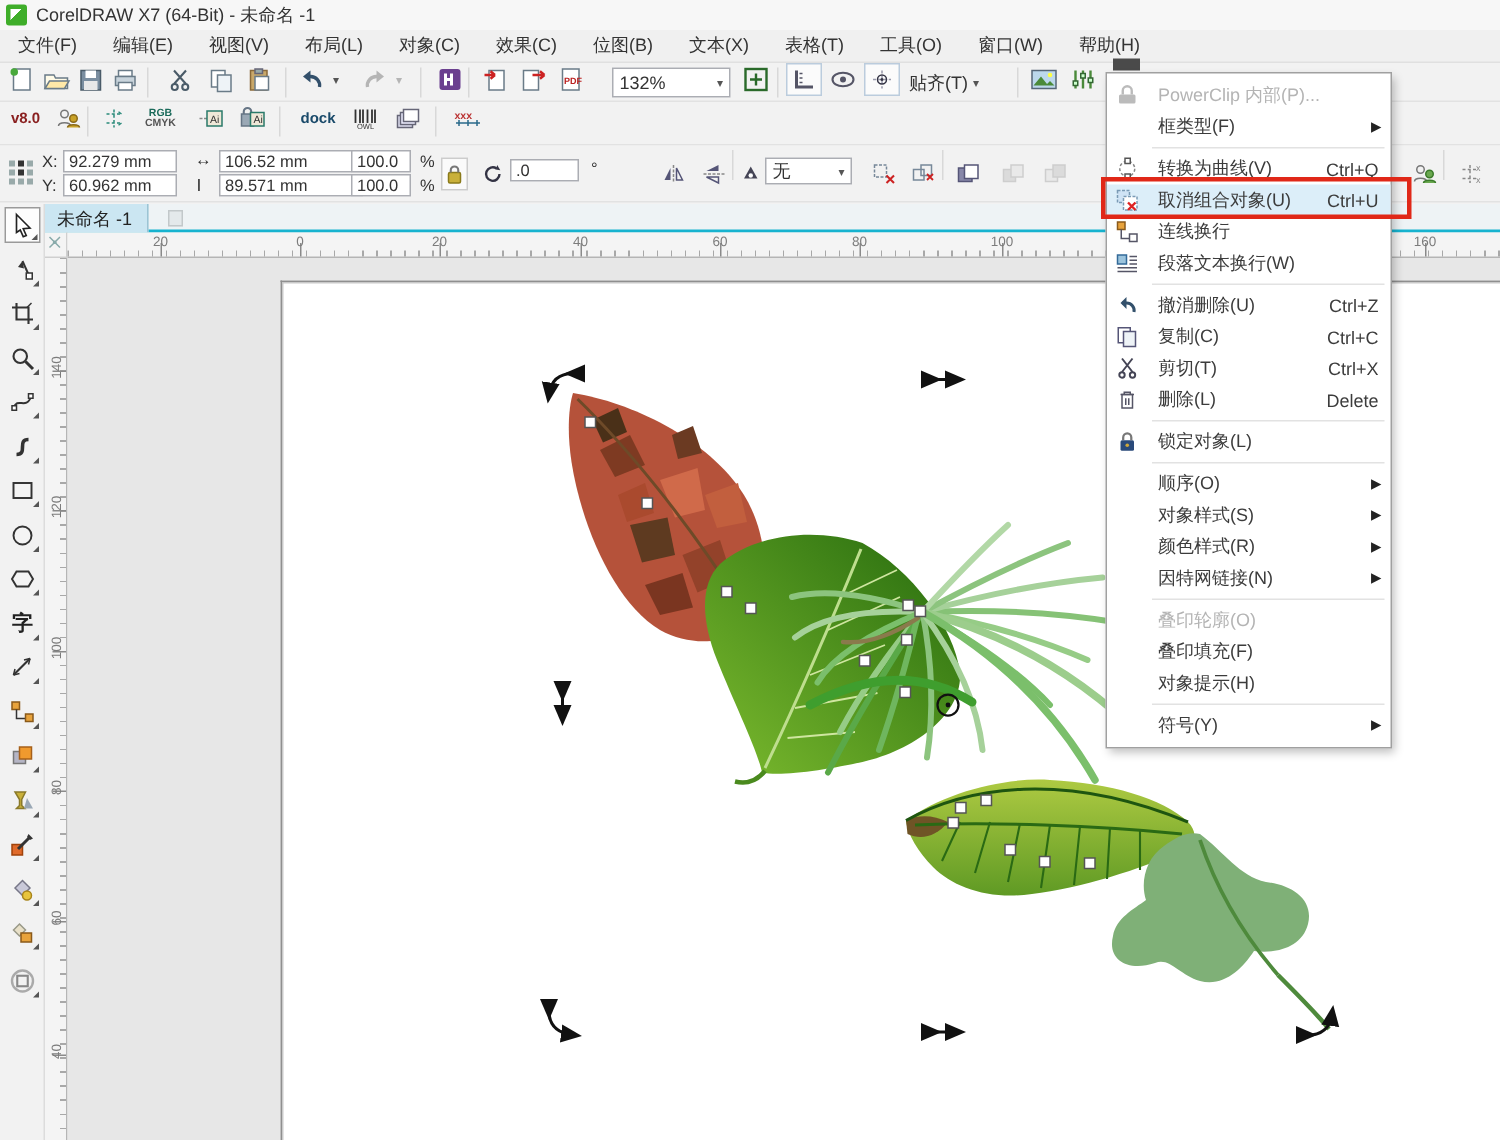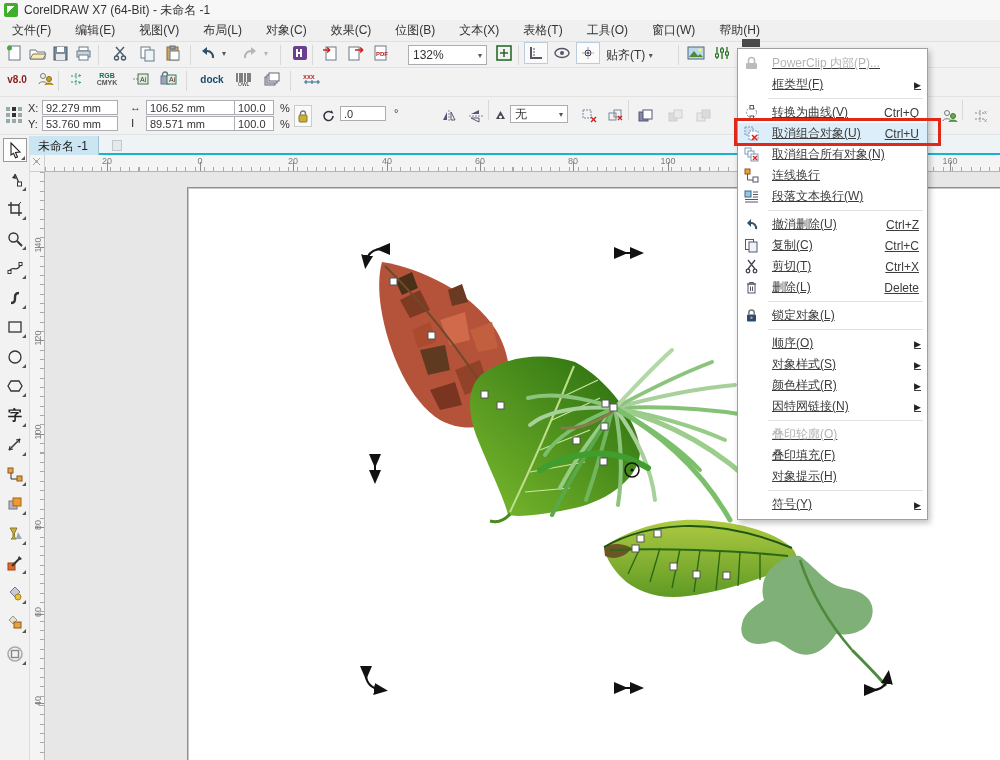--- a/index.html
+++ b/index.html
@@ -59,21 +59,21 @@
   .tool svg { display:block; }
   .tool .fly { position:absolute; right:1px; bottom:1px; width:0; height:0; border-left:4px solid transparent; border-bottom:4px solid #555; }
 
   
   #canvas { position:absolute; left:45px; top:172px; width:955px; height:588px; background:#e7e7e7; overflow:hidden; }
   #page { position:absolute; left:142px; top:15px; width:820px; height:580px; background:#fff; border-left:1px solid #8f8f8f; border-top:1px solid #8f8f8f; box-shadow:1px 1px 0 #c9c9c9 inset; }
   #artwork { position:absolute; left:0; top:0; }
 
   
   #ctx-menu { position:absolute; left:737px; top:48px; width:191px; background:#fff; border:1px solid #a0a0a0; box-shadow:2px 3px 6px rgba(0,0,0,.25); padding:4px 0; z-index:50; }
-  .mrow { position:relative; height:21px; display:flex; align-items:center; padding-left:34px; padding-right:8px; color:#3c3c3c; font-size:12px;text-decoration:underline; }
+  .mrow { position:relative; height:21px; display:flex; align-items:center; padding-left:34px; padding-right:8px; color:#3c3c3c; font-size:12px; }
   .mrow .mi { position:absolute; left:6px; top:3px; width:15px; height:15px; }
   .mrow .ml { flex:1; white-space:nowrap; }
   .mrow .ms { font-size:12px; color:#3c3c3c; }
   .mrow .sub { font-size:9px; color:#222; margin-right:-2px; }
   .mrow.dis .ml, .mrow.dis .ms { color:#b4b4b4; }
   .mrow.hov { background:#d6d6d6; }
   .mrow.selblue { background:#dceef9; }
   .menu-sep { height:7px; position:relative; }
   .menu-sep::after { content:""; position:absolute; left:30px; right:4px; top:3px; height:1px; background:#e2e2e2; }
   #menu-notch { position:absolute; left:742px; top:39px; width:18px; height:8px; background:#4a4a4a; z-index:49; }
@@ -330,21 +330,21 @@
             <rect x="13" y="13" width="4" height="4"></rect>
           </g>
         </svg>
       </span>
     <span class="pb-label" style="left:28px;top:5px">X:</span>
     <div class="pb-field" style="left:42px;top:3px;width:76px">
         <span>92.279 mm</span>
       </div>
     <span class="pb-label" style="left:28px;top:21px">Y:</span>
     <div class="pb-field" style="left:42px;top:19px;width:76px">
-        <span>53.760 mm</span>
+        <span>60.962 mm</span>
       </div>
     <span class="pb-label" style="left:130px;top:4px">↔</span>
     <div class="pb-field" style="left:146px;top:3px;width:100px">
         <span>106.52 mm</span>
       </div>
     <span class="pb-label" style="left:131px;top:20px">Ⅰ</span>
     <div class="pb-field" style="left:146px;top:19px;width:96px">
         <span>89.571 mm</span>
       </div>
     <div class="pb-field" style="left:234px;top:3px;width:40px">
@@ -758,29 +758,20 @@
       <span class="mi"><svg width="15" height="15">
             <rect x="1" y="1" width="8" height="8" fill="#cfe3f5" stroke="#7a9ab5" stroke-dasharray="2 1"></rect>
             <rect x="5" y="5" width="9" height="9" fill="#fff" stroke="#7a9ab5" stroke-dasharray="2 1"></rect>
             <path d="M8 9l5 5M13 9l-5 5" stroke="#d22" stroke-width="1.6"></path>
           </svg></span>
       <span class="ml">取消组合对象(U)</span>
         <span class="ms">Ctrl+U</span>
     </div>
     <div class="mrow">
       <span class="mi"><svg width="15" height="15">
-            <rect x="1" y="1" width="6" height="6" fill="none" stroke="#7a9ab5"></rect>
-            <rect x="4" y="4" width="6" height="6" fill="#fff" stroke="#7a9ab5"></rect>
-            <rect x="7" y="7" width="7" height="7" fill="#fff" stroke="#7a9ab5"></rect>
-            <path d="M9 9l4 4M13 9l-4 4" stroke="#d22" stroke-width="1.3"></path>
-          </svg></span>
-      <span class="ml">取消组合所有对象(N)</span>
-    </div>
-    <div class="mrow">
-      <span class="mi"><svg width="15" height="15">
             <rect x="1" y="1" width="5" height="5" fill="#e8a33c" stroke="#8a5a1a"></rect>
             <path d="M3.5 6v6h7" fill="none" stroke="#556"></path>
             <rect x="9" y="9" width="5" height="5" fill="#fff" stroke="#556"></rect>
           </svg></span>
       <span class="ml">连线换行</span>
     </div>
     <div class="mrow">
       <span class="mi"><svg width="15" height="15">
             <rect x="1" y="2" width="6" height="6" fill="#9cc4dd" stroke="#336a99"></rect>
             <path d="M9 3h5M9 5.5h5M9 8h5M1 10.5h13M1 13h13" stroke="#556" stroke-width="1"></path>

